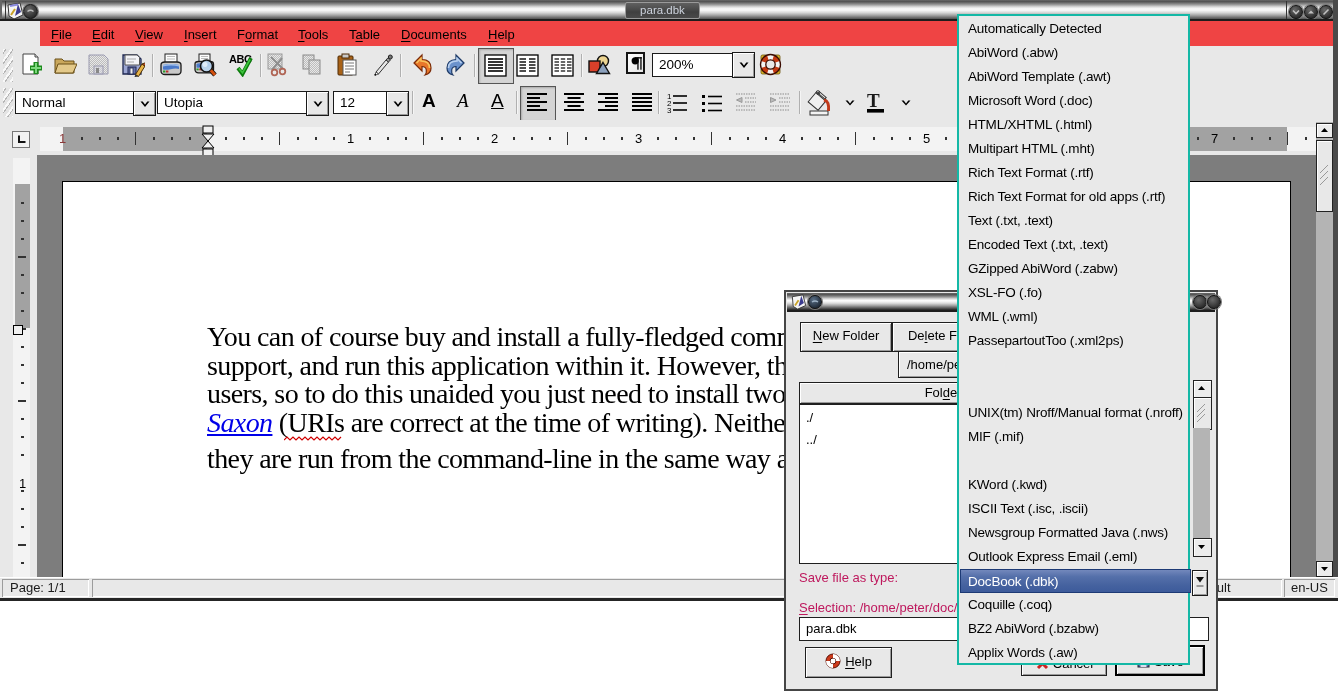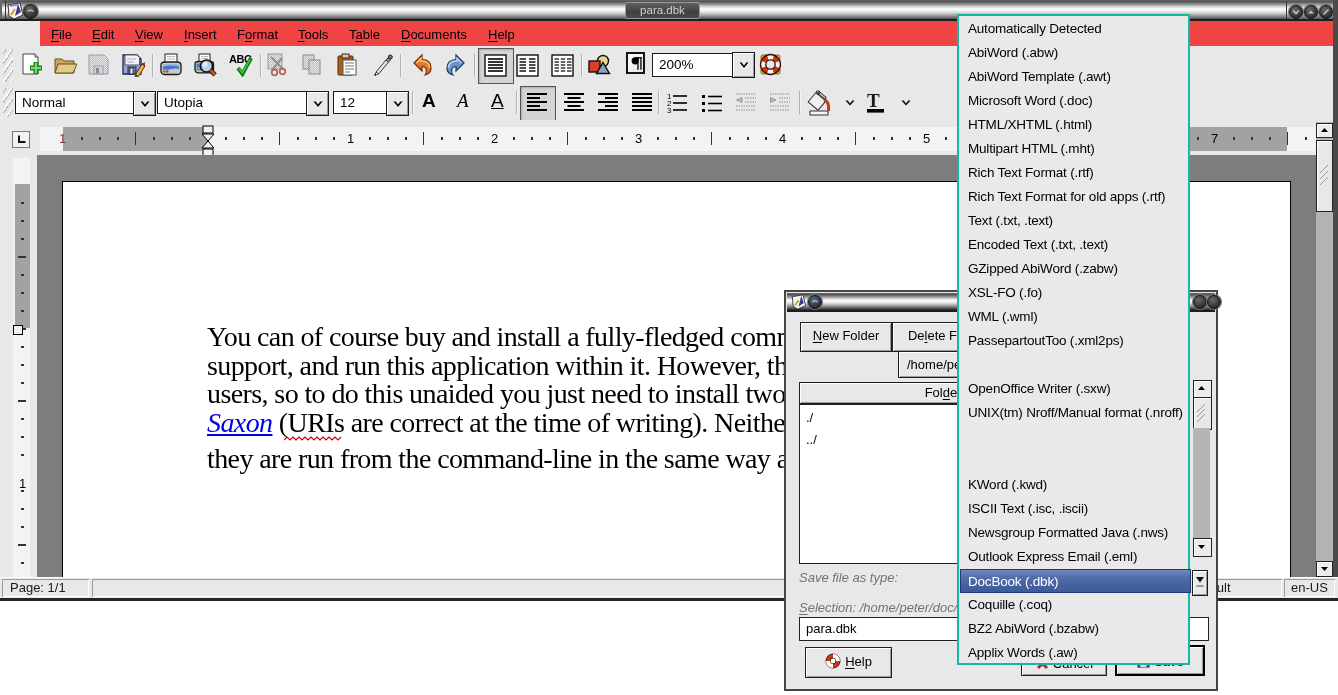--- a/index.html
+++ b/index.html
@@ -52,21 +52,21 @@
 .winbot{position:absolute;left:0;top:598px;width:100%;height:3px;background:#252525;}
 
 .dlg{position:absolute;left:784px;top:290px;width:434px;height:401px;background:#e8e8e8;
  border:2px solid #454545;box-sizing:border-box;}
 .dtbar{position:absolute;left:1px;top:1px;right:1px;height:17px;
  background:linear-gradient(to bottom,#757575 0%,#4e4e4e 6%,#5e5e5e 12%,#9a9a9a 24%,#dcdcdc 35%,#fbfbfb 44%,#f2f2f2 52%,#d4d4d4 62%,#a2a2a2 74%,#707070 84%,#404040 94%,#232323 100%);
  border-bottom:2px solid #1d1d1d;}
 .gbtn{position:absolute;background:#e8e8e8;border:1px solid #1f1f1f;
  box-shadow:inset 1px 1px 0 #fff,inset -1px -1px 0 #9a9a9a;font-size:13px;color:#000;text-align:center;}
 .gbtn u{text-underline-offset:2px;}
-.dlbl{position:absolute;font-size:13px;color:#737373;font-style:italic;}
+.dlbl{position:absolute;font-size:13px;color:#be185d;}
 .dentry{position:absolute;background:#fff;border:1px solid #1f1f1f;font-size:13px;color:#000;}
 
 .pop{position:absolute;left:957px;top:14px;width:233px;height:651px;background:#e9e9e9;
  border:2px solid #14b8a6;box-sizing:border-box;z-index:50;}
 .pop .it{position:absolute;left:1px;width:229px;height:24px;font-size:13.5px;letter-spacing:-0.2px;color:#000;line-height:24px;padding-left:8px;white-space:nowrap;overflow:hidden;}
 .pop .sel{background:linear-gradient(to bottom,#7388bc 0%,#5570aa 30%,#45629f 70%,#3d5b9b 100%);
  border:1px solid #1d3a75;color:#fff;box-sizing:border-box;width:231px;padding-left:7px;margin-left:0;}
 </style>
 </head>
 <body>
@@ -721,22 +721,22 @@
     <div class="it" style="top:97px">HTML/XHTML (.html)</div>
     <div class="it" style="top:121px">Multipart HTML (.mht)</div>
     <div class="it" style="top:145px">Rich Text Format (.rtf)</div>
     <div class="it" style="top:169px">Rich Text Format for old apps (.rtf)</div>
     <div class="it" style="top:193px">Text (.txt, .text)</div>
     <div class="it" style="top:217px">Encoded Text (.txt, .text)</div>
     <div class="it" style="top:241px">GZipped AbiWord (.zabw)</div>
     <div class="it" style="top:265px">XSL-FO (.fo)</div>
     <div class="it" style="top:289px">WML (.wml)</div>
     <div class="it" style="top:313px">PassepartoutToo (.xml2ps)</div>
-    <div class="it" style="top:361px">OpenOffice Writer (.sxw)</div>
     <div class="it" style="top:385px">UNIX(tm) Nroff/Manual format (.nroff)</div>
+    <div class="it" style="top:409px">MIF (.mif)</div>
     <div class="it" style="top:457px">KWord (.kwd)</div>
     <div class="it" style="top:481px">ISCII Text (.isc, .iscii)</div>
     <div class="it" style="top:505px">Newsgroup Formatted Java (.nws)</div>
     <div class="it" style="top:529px">Outlook Express Email (.eml)</div>
     <div class="it sel" style="top:553px">DocBook (.dbk)</div>
     <div class="it" style="top:577px">Coquille (.coq)</div>
     <div class="it" style="top:601px">BZ2 AbiWord (.bzabw)</div>
     <div class="it" style="top:625px">Applix Words (.aw)</div>
   </div>
 

